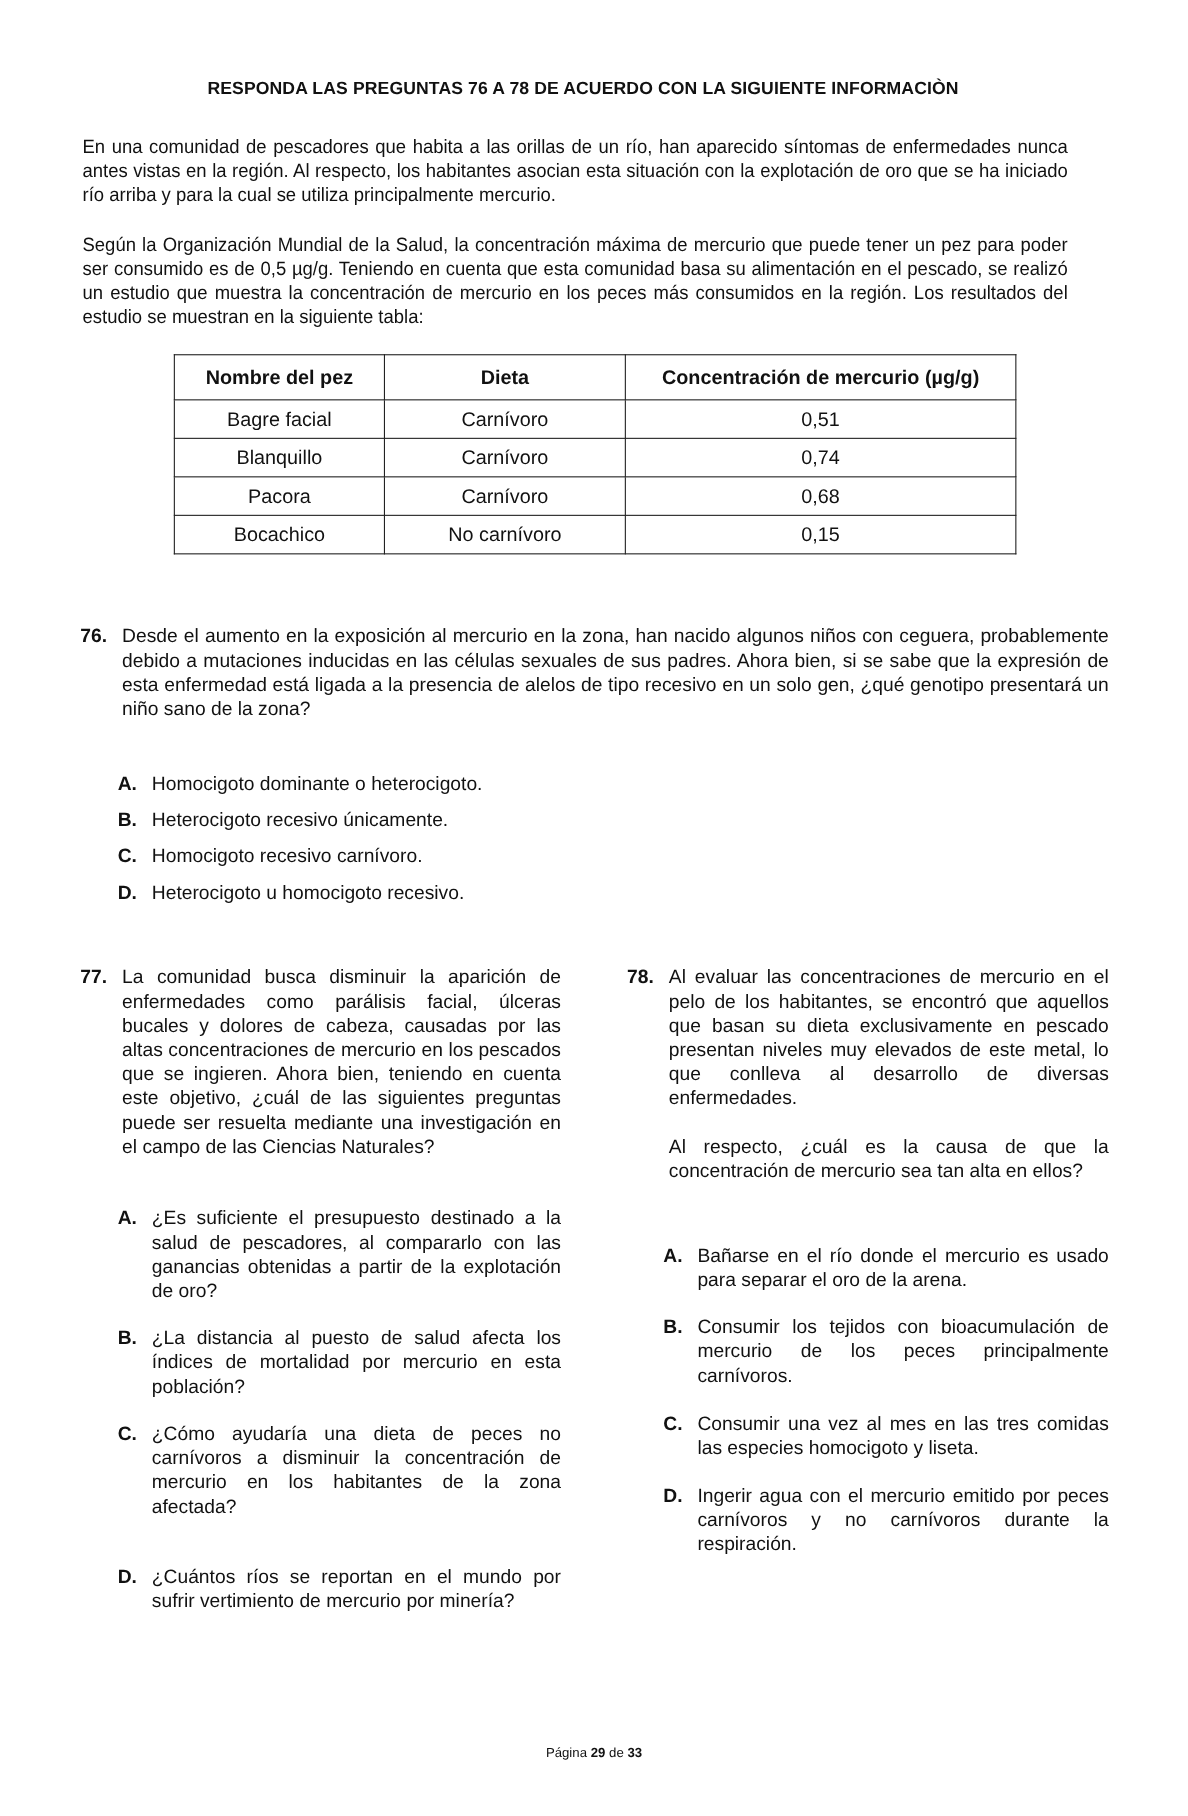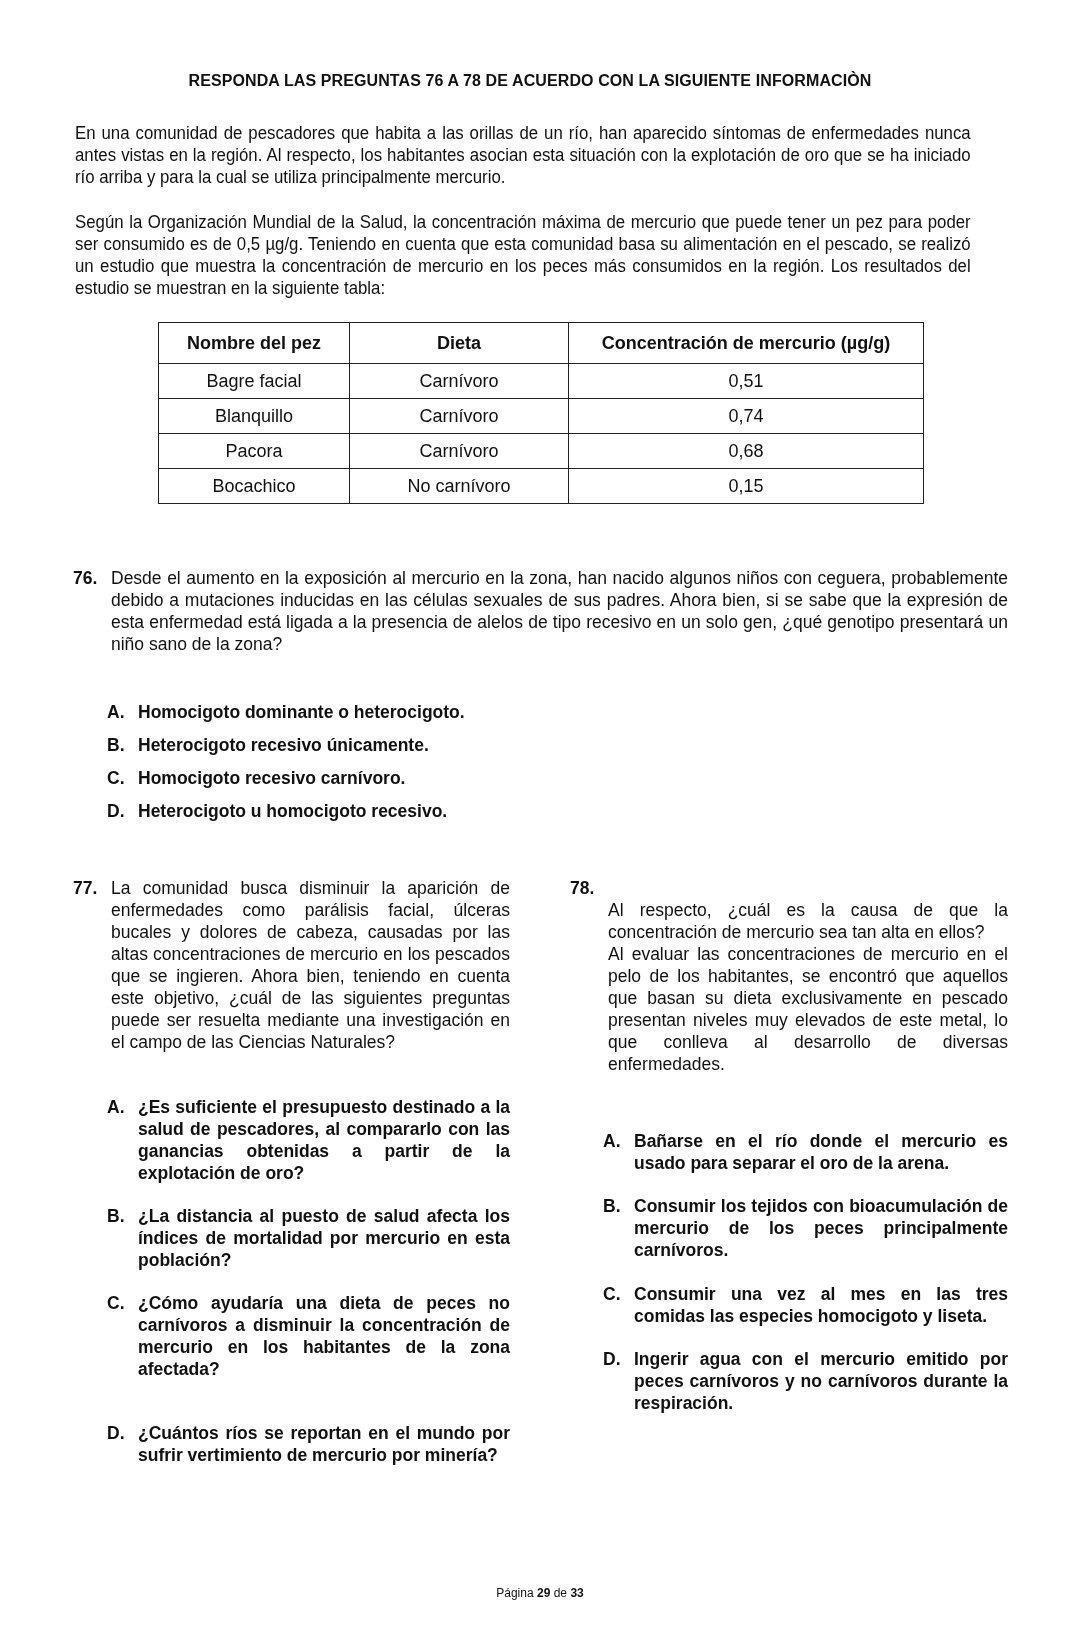--- a/index.html
+++ b/index.html
@@ -26,21 +26,21 @@
   }
   table.fish th { height: 40px; font-weight: bold; }
   table.fish td { height: 34px; }
   .col1 { width: 190px; }
   .col2 { width: 218px; }
   .q { position: absolute; font-family: "Liberation Sans", sans-serif; font-size: 17.5px; line-height: 22px; }
   .qnum { position: absolute; left: 0; top: 0; font-weight: bold; }
   .qtext { text-align: justify; }
   .opt { position: absolute; font-family: "Liberation Sans", sans-serif; font-size: 17.5px; line-height: 22px; }
   .opt .letter { position: absolute; left: 0; top: 0; font-weight: bold; }
-  .opt .otext { text-align: justify; font-weight: bold; }
+  .opt .otext { text-align: justify; }
   .footer {
     position: absolute; left: 0; width: 1080px; top: 1586px; text-align: center;
     font-family: "Liberation Sans", sans-serif; font-size: 12px;
   }
   .footer b { font-weight: bold; }
 </style>
 </head>
 <body>
 
 <div class="page">
@@ -121,22 +121,22 @@
     <span class="letter">C.</span>
     <div class="otext" style="margin-left:31px;">¿Cómo ayudaría una dieta de peces no carnívoros a disminuir la concentración de mercurio en los habitantes de la zona afectada?</div>
   </div>
   <div class="opt" style="left:107px; top:1422px; width:403px;">
     <span class="letter">D.</span>
     <div class="otext" style="margin-left:31px;">¿Cuántos ríos se reportan en el mundo por sufrir vertimiento de mercurio por minería?</div>
   </div>
 
   <div class="q" style="left:570px; top:877px; width:438px;">
     <span class="qnum">78.</span>
+    <div class="qtext" style="margin-left:38px;">Al evaluar las concentraciones de mercurio en el pelo de los habitantes, se encontró que aquellos que basan su dieta exclusivamente en pescado presentan niveles muy elevados de este metal, lo que conlleva al desarrollo de diversas enfermedades.</div>
     <div class="qtext" style="margin-left:38px; margin-top:22px;">Al respecto, ¿cuál es la causa de que la concentración de mercurio sea tan alta en ellos?</div>
-    <div class="qtext" style="margin-left:38px;">Al evaluar las concentraciones de mercurio en el pelo de los habitantes, se encontró que aquellos que basan su dieta exclusivamente en pescado presentan niveles muy elevados de este metal, lo que conlleva al desarrollo de diversas enfermedades.</div>
   </div>
 
   <div class="opt" style="left:603px; top:1130px; width:405px;">
     <span class="letter">A.</span>
     <div class="otext" style="margin-left:31px;">Bañarse en el río donde el mercurio es usado para separar el oro de la arena.</div>
   </div>
   <div class="opt" style="left:603px; top:1195px; width:405px;">
     <span class="letter">B.</span>
     <div class="otext" style="margin-left:31px;">Consumir los tejidos con bioacumulación de mercurio de los peces principalmente carnívoros.</div>
   </div>

